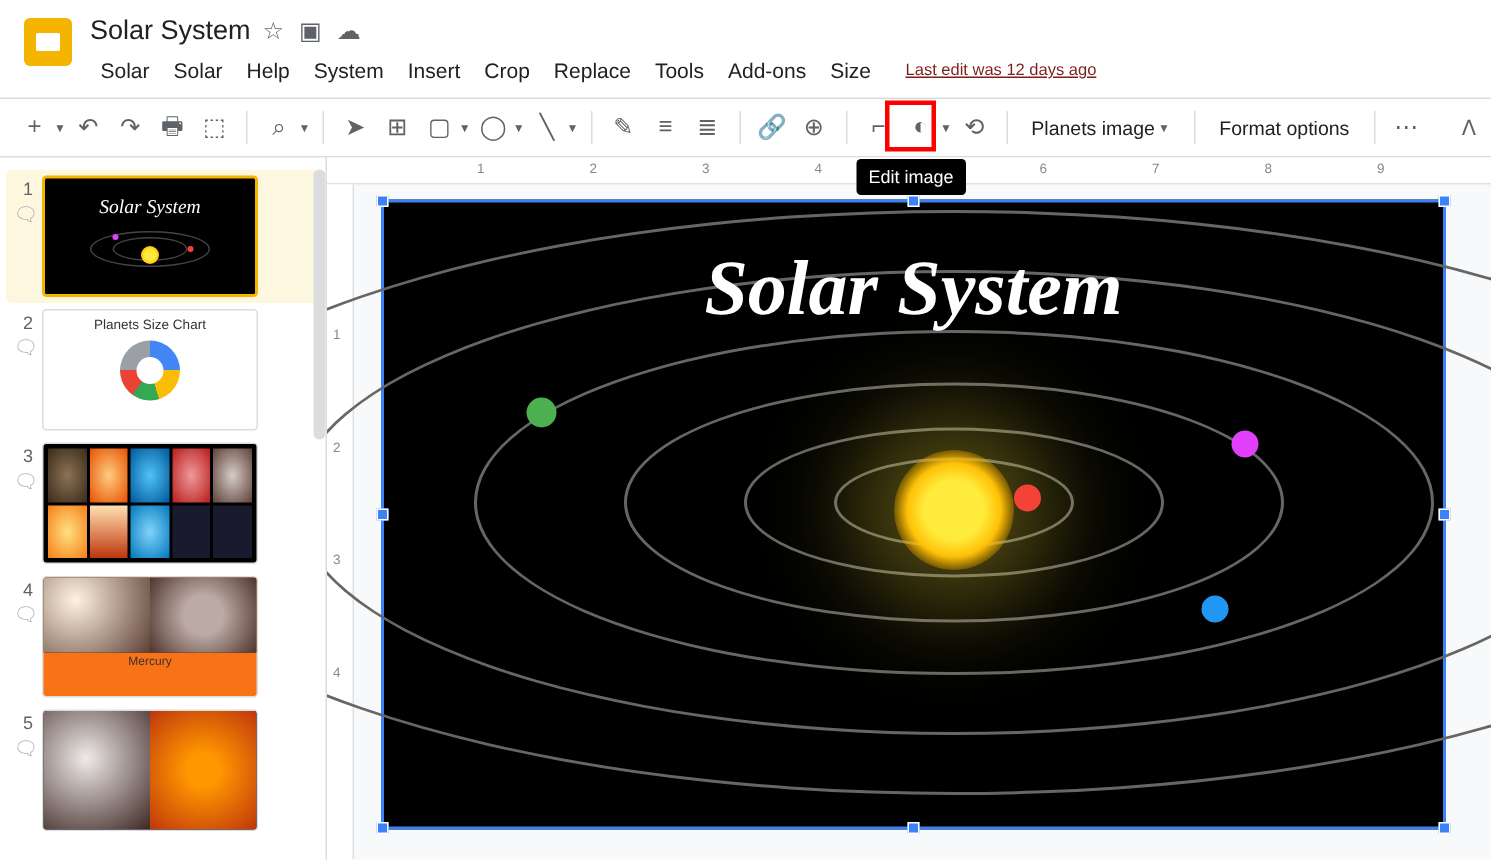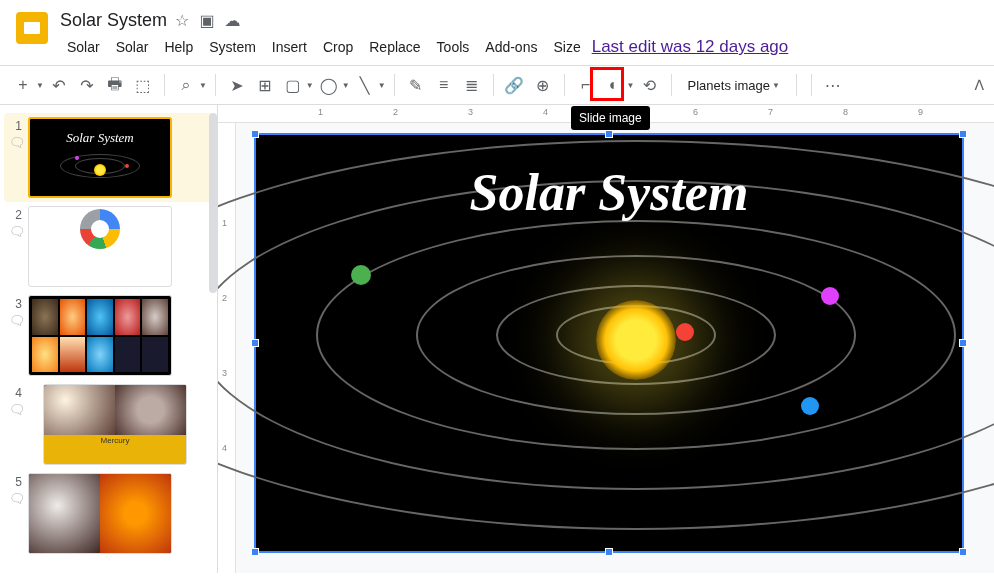--- a/index.html
+++ b/index.html
@@ -11,21 +11,21 @@
 .logo-icon::after { content:''; position:absolute; width:16px; height:12px; background:#fff; left:8px; top:10px; border-radius:1px; }
 
 .title-area { flex: 1; }
 .doc-title-row { display: flex; align-items: center; gap: 8px; padding: 2px 0; }
 .doc-title { font-size: 18px; color: #202124; }
 .title-icons { display: flex; gap: 10px; color: #5f6368; font-size: 16px; }
 .title-icons span { cursor: pointer; }
 
 .menubar { display: flex; gap: 2px; padding: 2px 0 6px; }
 .menubar-item { font-size: 14px; color: #202124; padding: 4px 7px; cursor: pointer; border-radius: 3px; }
-.last-edit { font-size: 17px; color: #4c1d95; text-decoration: underline; margin-left: 2px; align-self: center; cursor: pointer; }
+.last-edit { font-size: 11px; color: #7f1d1d; text-decoration: underline; margin-left: 14px; align-self: center; cursor: pointer; }
 
 .toolbar { border-top: 1px solid #dadce0; border-bottom: 1px solid #dadce0; height: 40px; display: flex; align-items: center; padding: 0 10px; gap: 2px; position: relative; }
 .tb-btn { width: 26px; height: 26px; display: flex; align-items: center; justify-content: center; color: #5f6368; cursor: pointer; border-radius: 3px; font-size: 16px; }
 .tb-sep { width: 1px; height: 22px; background: #dadce0; margin: 0 6px; }
 .tb-dd { font-size: 8px; color: #5f6368; margin-left: -2px; }
 .tb-text { font-size: 13px; color: #202124; padding: 4px 8px; cursor: pointer; border-radius: 3px; display: flex; align-items: center; gap: 4px; }
 
 .highlight-crop { position: absolute; border: 3px solid #ff0000; width: 34px; height: 34px; left: 590px; top: 1px; pointer-events: none; z-index: 5; }
 .tooltip { position: absolute; background: #000; color: #fff; font-size: 12px; padding: 5px 8px; border-radius: 3px; left: 571px; top: 40px; z-index: 10; white-space: nowrap; }
 
@@ -45,21 +45,21 @@
 .thumb-sun { width:12px; height:12px; background: radial-gradient(circle,#ffeb3b 40%,#ffc107 70%,transparent); border-radius:50%; margin-top:4px; position:relative; }
 .thumb-orbit { position:absolute; border:1px solid #444; border-radius:50%; }
 
 .thumb2-title { font-size:9px; text-align:center; padding:4px; color:#333; }
 .thumb2-donut { width:40px; height:40px; margin:2px auto; border-radius:50%; background: conic-gradient(#4285f4 0 25%, #fbbc04 25% 45%, #34a853 45% 60%, #ea4335 60% 75%, #9aa0a6 75% 100%); position:relative; }
 .thumb2-donut::after { content:''; position:absolute; width:18px; height:18px; background:#fff; border-radius:50%; left:11px; top:11px; }
 
 .thumb3 { background:#000; padding:3px; display:grid; grid-template-columns:repeat(5,1fr); grid-template-rows:repeat(2,1fr); gap:2px; }
 .thumb3 div { background:#333; }
 
-.thumb4 { background:#eab308;margin-left:15px; }
+.thumb4 { background:#f97316; }
 .thumb4-top { height:50px; background:#000; display:flex; }
 .thumb4-top div { flex:1; }
 .thumb4-label { font-size:8px; text-align:center; color:#333; padding:1px; }
 
 .thumb5 { background:#000; display:flex; }
 .thumb5 div { flex:1; }
 
 .sidebar-scroll { position:absolute; right:0; top:8px; width:8px; height:180px; background:#dadce0; border-radius:4px; }
 
 .canvas-area { flex: 1; position: relative; background: #f8f9fa; overflow: hidden; }
@@ -152,46 +152,48 @@
   <div class="tb-btn">⌐</div>
   <div class="tb-btn">◐</div>
     <span class="tb-dd">▼</span>
   <div class="tb-btn">⟲</div>
   <div class="tb-sep"></div>
   <div class="tb-text">
       <span>Planets image</span>
       <span class="tb-dd">▼</span>
     </div>
   <div class="tb-sep"></div>
+  <div class="tb-text">Format options</div>
   <div class="tb-sep"></div>
   <div class="tb-btn">⋯</div>
   <span class="chevron-up">ᐱ</span>
 
   <div class="highlight-crop"></div>
-  <div class="tooltip">Slide image</div>
+  <div class="tooltip">Edit image</div>
 </div>
 
 <div class="main">
   <div class="sidebar">
     <div class="slide-item active">
       <div class="slide-num"><span>1</span><span class="slide-comment-icon">🗨</span></div>
       <div class="thumb thumb1">
         <div class="thumb1-title">Solar System</div>
         <div style="position:relative;width:100%;height:40px;">
           <div class="thumb-orbit" style="left:30px;top:8px;width:80px;height:24px;"></div>
           <div class="thumb-orbit" style="left:45px;top:12px;width:50px;height:16px;"></div>
           <div class="thumb-sun" style="position:absolute;left:64px;top:14px;"></div>
           <div style="position:absolute;left:45px;top:10px;width:4px;height:4px;background:#e040fb;border-radius:50%;"></div>
           <div style="position:absolute;left:95px;top:18px;width:4px;height:4px;background:#f44336;border-radius:50%;"></div>
         </div>
       </div>
     </div>
     <div class="slide-item">
       <div class="slide-num"><span>2</span><span class="slide-comment-icon">🗨</span></div>
       <div class="thumb">
+        <div class="thumb2-title">Planets Size Chart</div>
         <div class="thumb2-donut"></div>
       </div>
     </div>
     <div class="slide-item">
       <div class="slide-num"><span>3</span><span class="slide-comment-icon">🗨</span></div>
       <div class="thumb thumb3">
         <div style="background:radial-gradient(#8b7355,#3a2a1a);"></div>
           <div style="background:radial-gradient(#ffcc80,#e65100);"></div>
           <div style="background:radial-gradient(#4fc3f7,#01579b);"></div>
           <div style="background:radial-gradient(#ef9a9a,#b71c1c);"></div>

